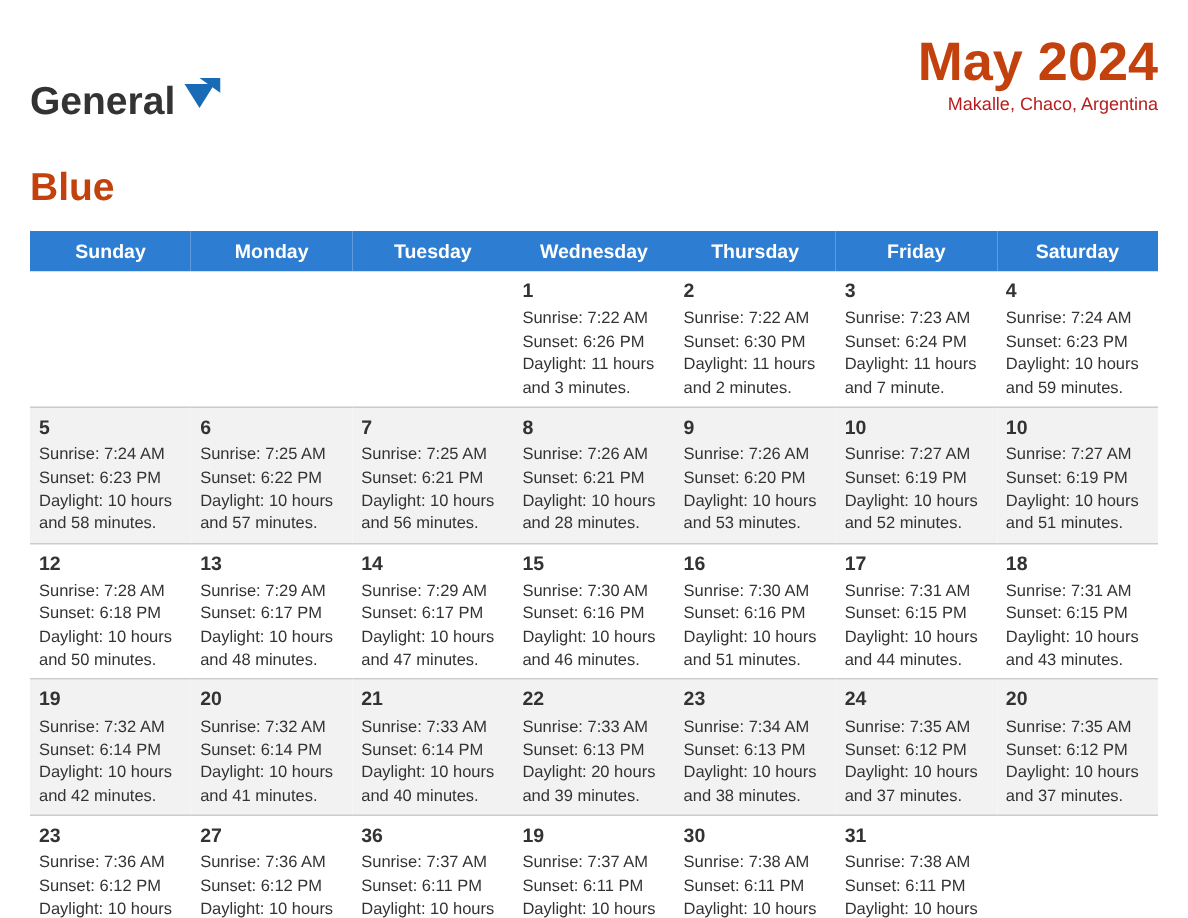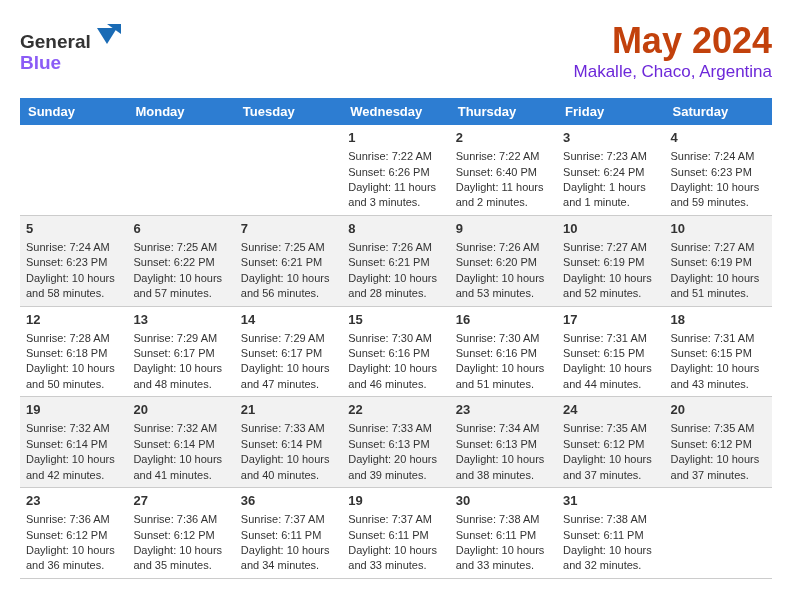--- a/index.html
+++ b/index.html
@@ -14,52 +14,53 @@
       display: flex;
       justify-content: space-between;
       align-items: flex-start;
       margin-bottom: 16px;
     }
     .logo {
       display: flex;
       align-items: center;
     }
     .logo-text {
-      font-size: 19px;
+      font-size: 26px;
       font-weight: bold;
       line-height: 1.1;
+      margin-top: 28px;
     }
     .logo-general { color: #333; }
-    .logo-blue { color: #8b5cf6; }
+    .logo-blue { color: #c2410c; }
     .logo-icon {
       width: 28px;
       height: 28px;
       margin-left: 2px;
     }
     .title-block {
       text-align: right;
     }
     .main-title {
       font-size: 36px;
       font-weight: bold;
       color: #c2410c;
     }
     .subtitle {
-      font-size: 17px;
-      color: #6d28d9;
+      font-size: 12px;
+      color: #b91c1c;
     }
     table {
       width: 100%;
       border-collapse: collapse;
       font-size: 11px;
     }
     thead tr th {
       background-color: #2d7dd2;
       color: white;
-      text-align: left;
+      text-align: center;
       padding: 6px 8px;
       font-size: 13px;
       font-weight: bold;
       margin-top: 12px;
     }
     tbody tr {
       border-bottom: 1px solid #ccc;
     }
     tbody tr:nth-child(odd) {
       background-color: #fff;
@@ -127,28 +128,28 @@
         <td class="day-cell"></td>
         <td class="day-cell">
           <span class="day-num">1</span>
           <div>Sunrise: 7:22 AM</div>
           <div>Sunset: 6:26 PM</div>
           <div>Daylight: 11 hours and 3 minutes.</div>
         </td>
         <td class="day-cell">
           <span class="day-num">2</span>
           <div>Sunrise: 7:22 AM</div>
-          <div>Sunset: 6:40 PM</div>
+          <div>Sunset: 6:30 PM</div>
           <div>Daylight: 11 hours and 2 minutes.</div>
         </td>
         <td class="day-cell">
           <span class="day-num">3</span>
           <div>Sunrise: 7:23 AM</div>
           <div>Sunset: 6:24 PM</div>
-          <div>Daylight: 1 hours and 1 minute.</div>
+          <div>Daylight: 11 hours and 7 minute.</div>
         </td>
         <td class="day-cell">
           <span class="day-num">4</span>
           <div>Sunrise: 7:24 AM</div>
           <div>Sunset: 6:23 PM</div>
           <div>Daylight: 10 hours and 59 minutes.</div>
         </td>
       </tr>
       <tr>
         <td class="day-cell">

